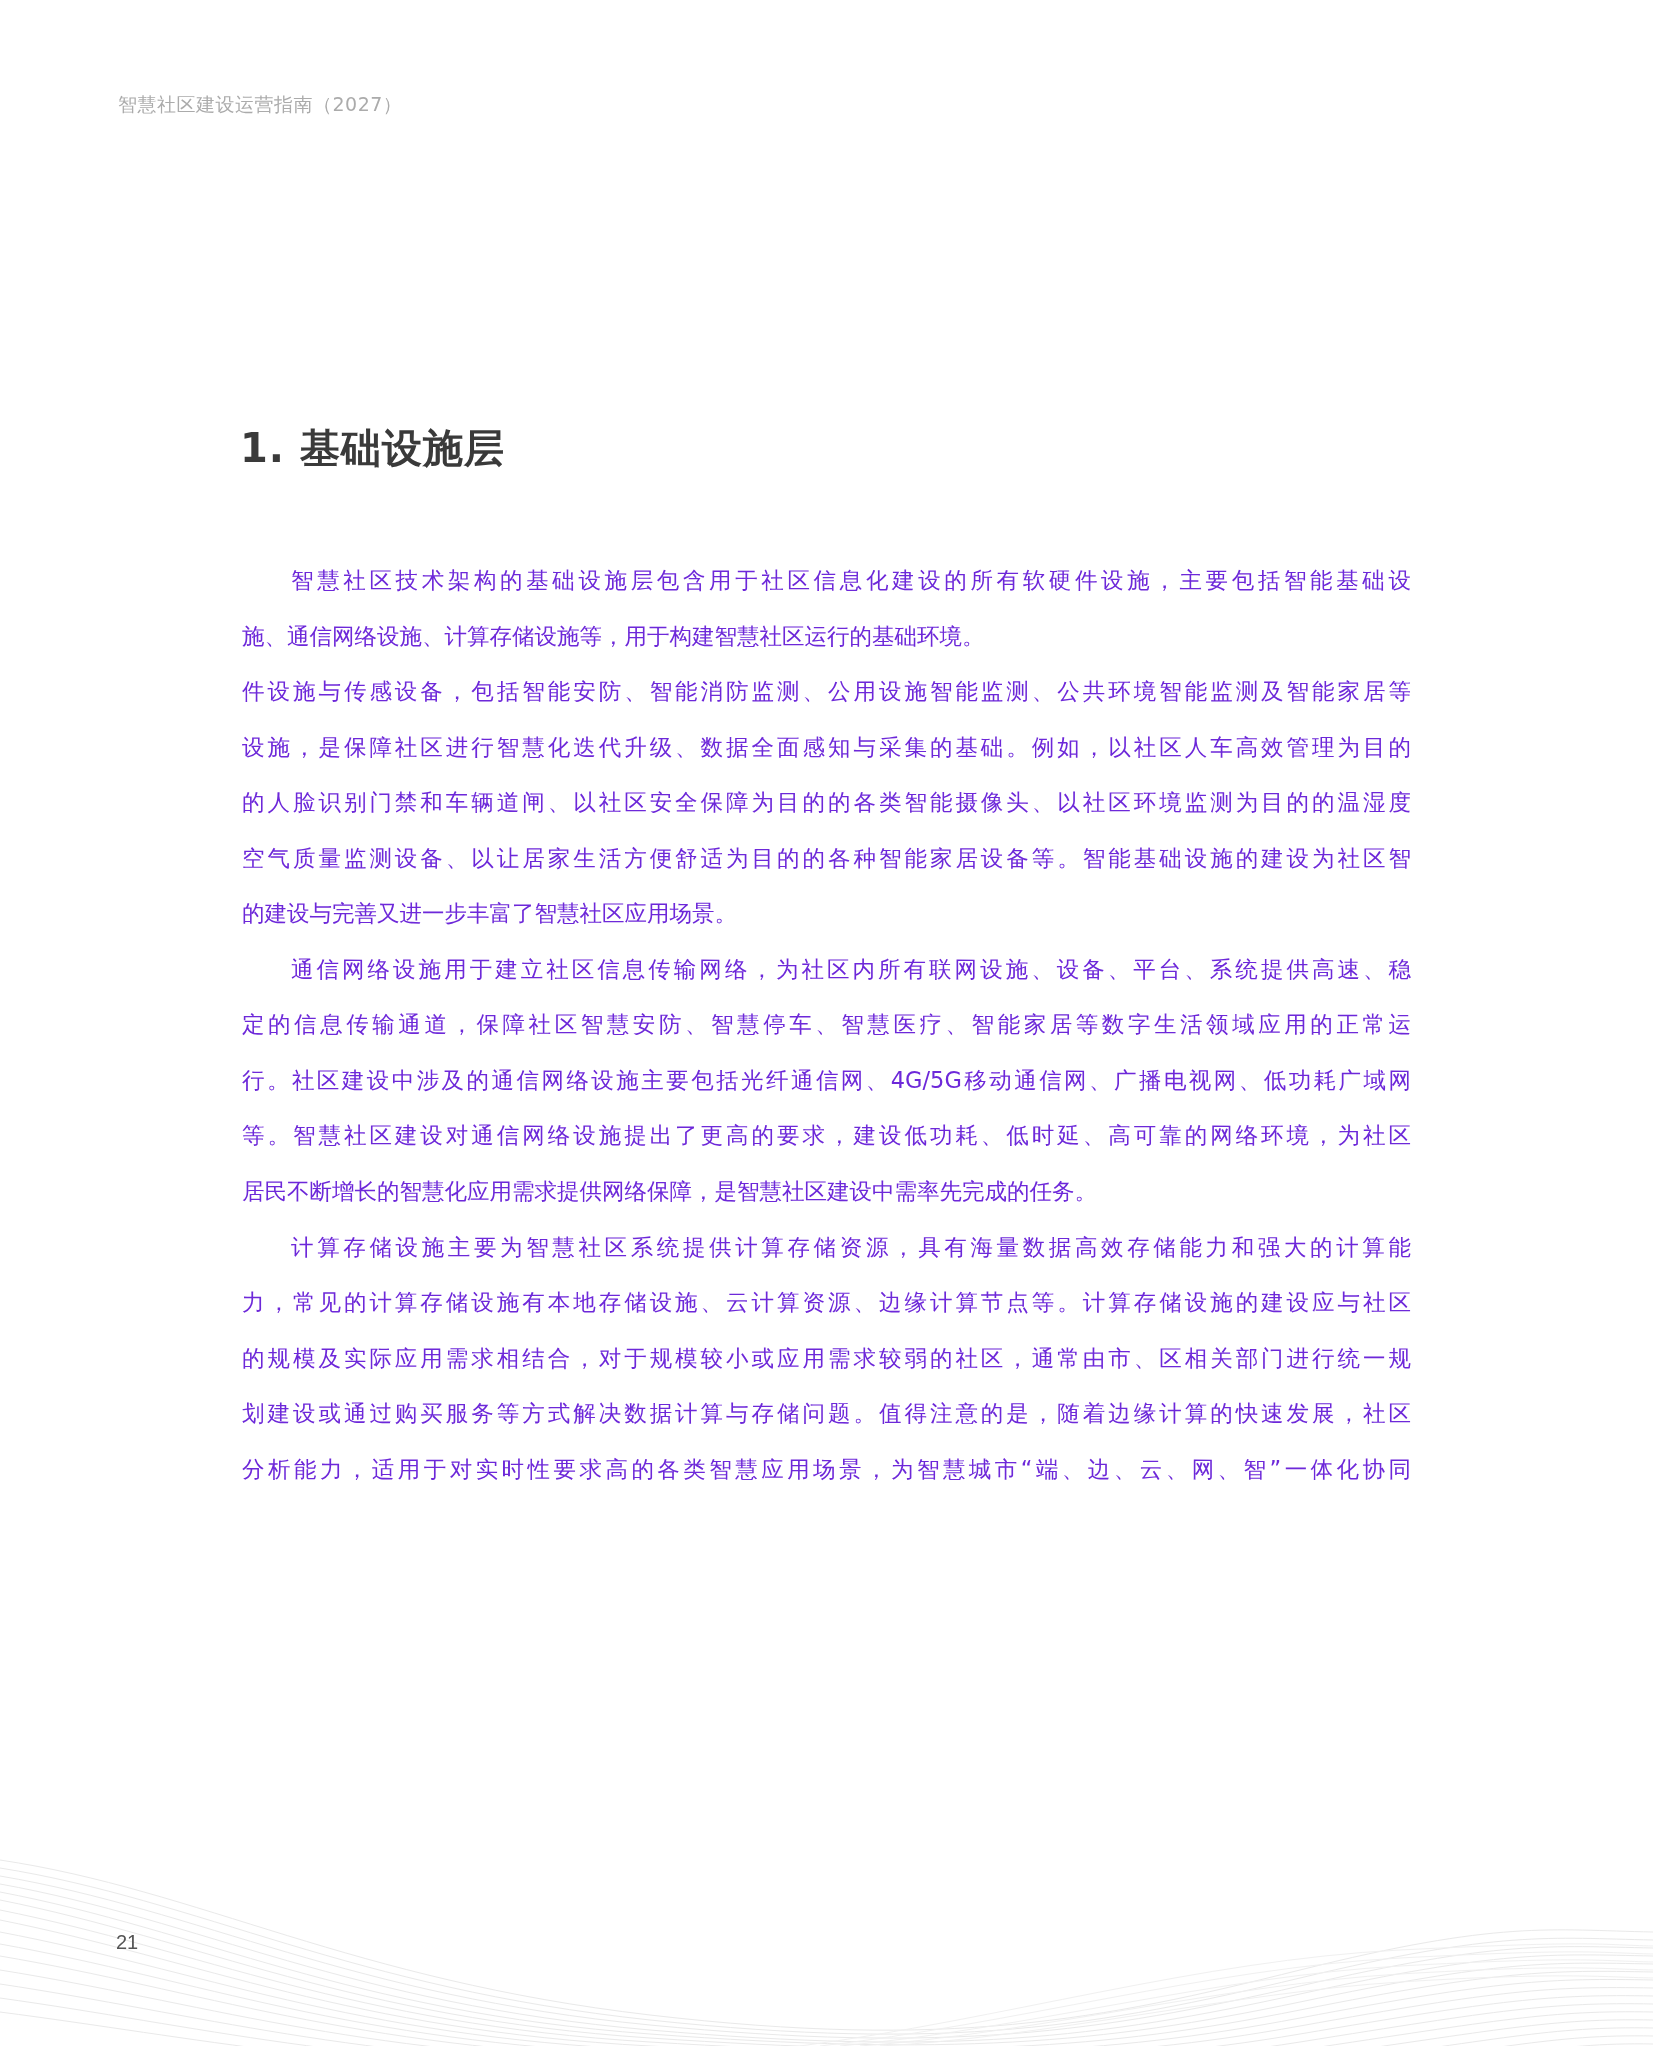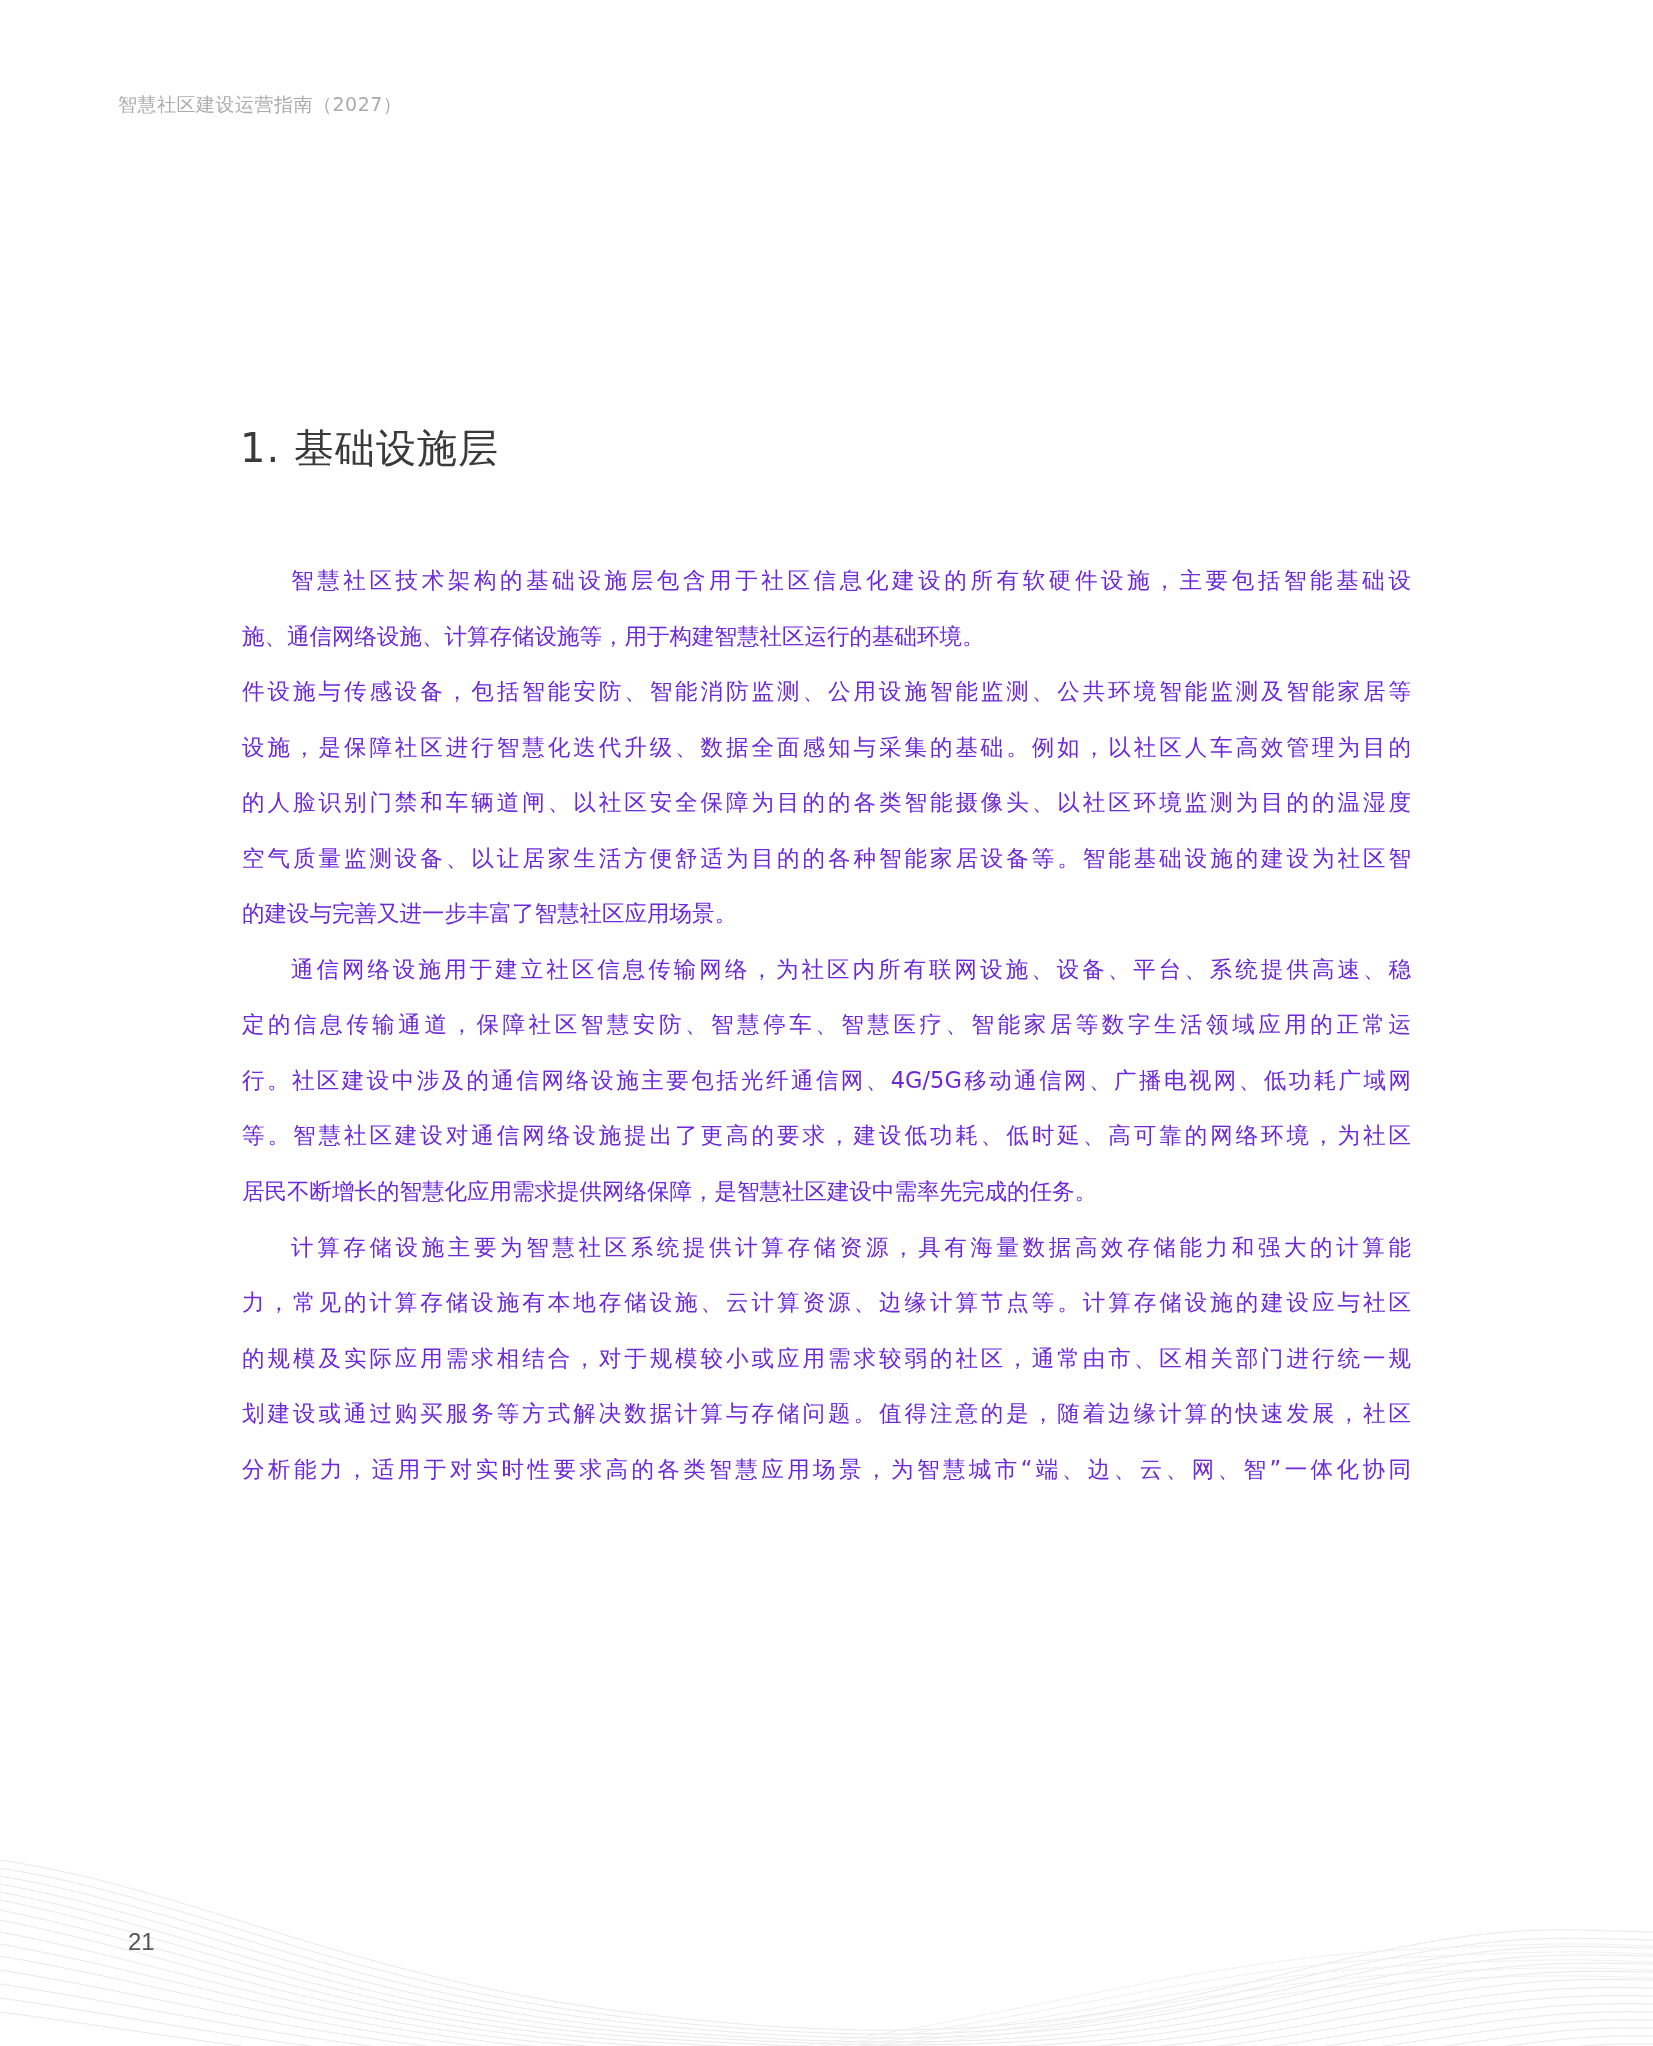--- a/index.html
+++ b/index.html
@@ -24,21 +24,21 @@
       letter-spacing: 0.5px;
       white-space: nowrap;
     }
     .section-title {
       position: absolute;
       left: 240px;
       top: 420px;
       margin: 0;
       font-size: 40px;
       line-height: 56px;
-      font-weight: normal;
+      font-weight: bold;
       color: #3a3a3a;
       letter-spacing: 1px;
       white-space: nowrap;
     }
     .body-text {
       position: absolute;
       left: 242px;
       top: 553px;
       width: 1169px;
       color: #6d28d9;
@@ -54,23 +54,23 @@
     }
     .line.indent {
       padding-left: 49px;
     }
     .line.last {
       text-align: right;
       text-align-last: left;
     }
     .page-number {
       position: absolute;
-      left: 128px;
+      left: 116px;
       top: 1929px;
-      font-size: 24px;
+      font-size: 20px;
       line-height: 26px;
       color: #555555;
       font-family: "Liberation Sans", sans-serif;
     }
     .wave {
       position: absolute;
       left: 0;
       top: 1820px;
       width: 1653px;
       height: 226px;

